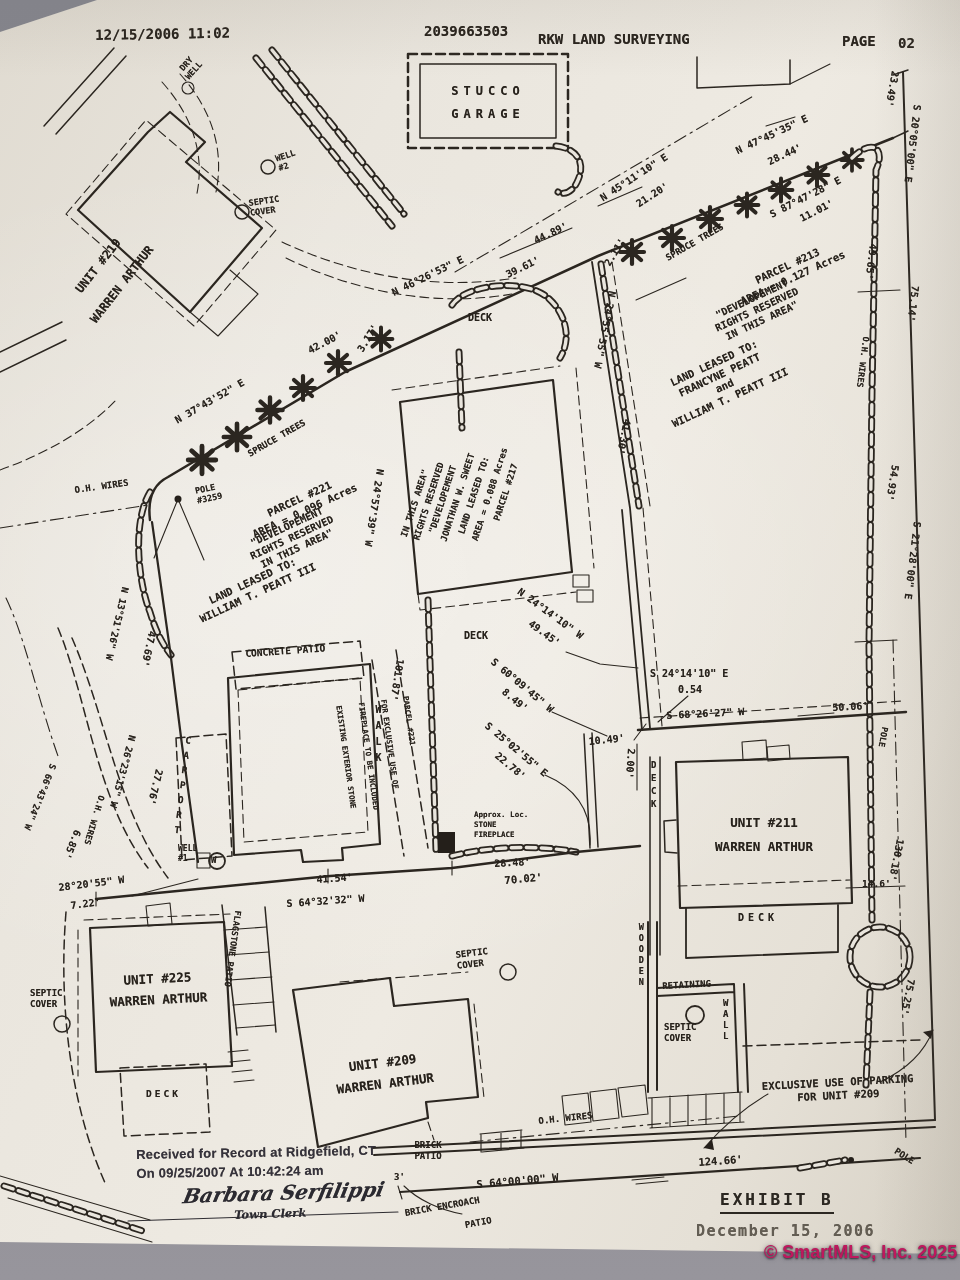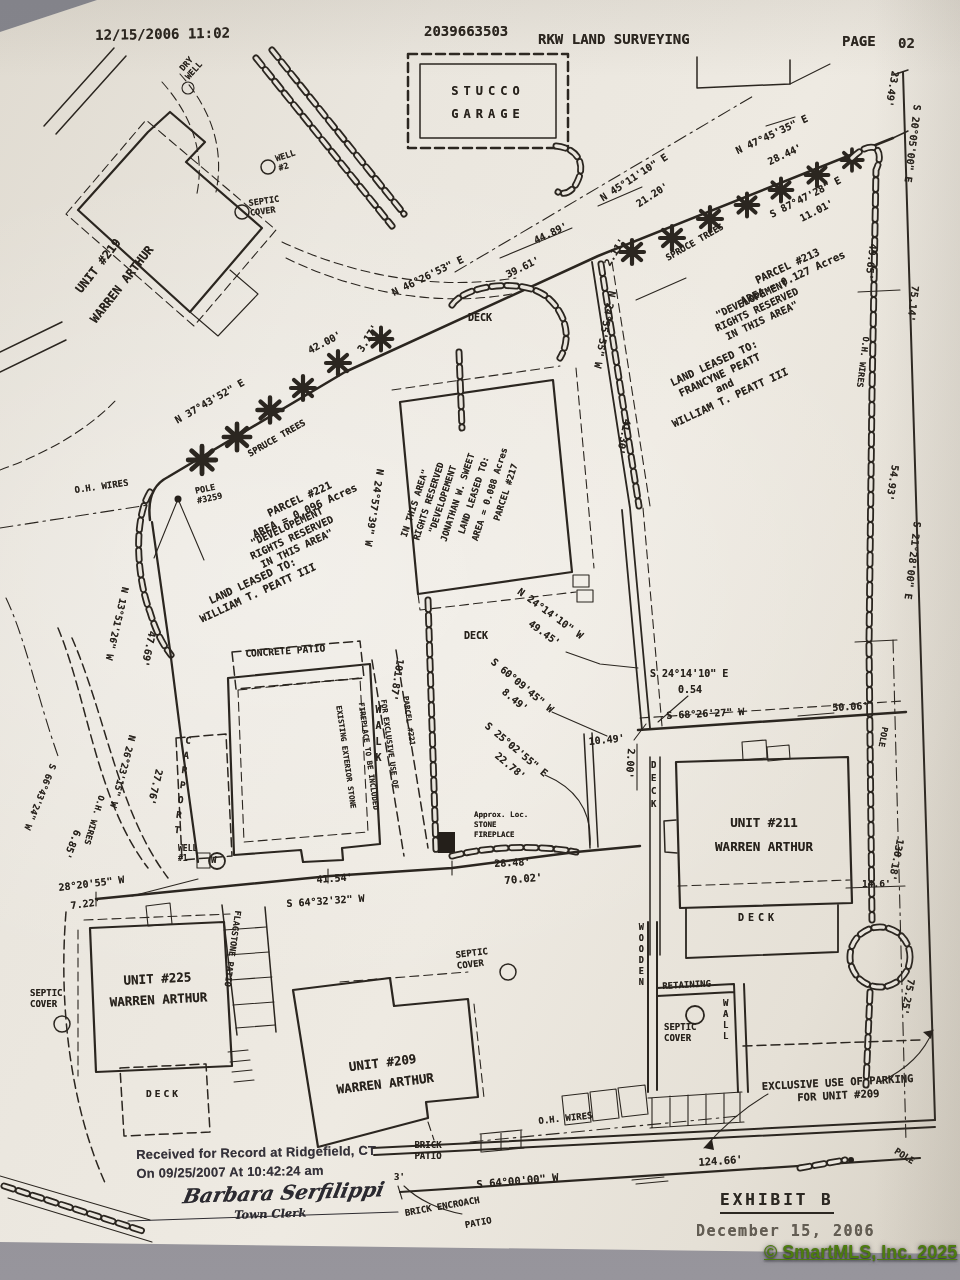--- a/index.html
+++ b/index.html
@@ -29,22 +29,22 @@
   .cb{text-align:center;transform-origin:center;}
   .v{writing-mode:vertical-rl;text-orientation:mixed;transform-origin:top left;}
   .vu{writing-mode:vertical-rl;text-orientation:upright;letter-spacing:3px;transform-origin:top left;}
   .recv{font:bold 13px "Liberation Sans",sans-serif;color:#35323b;letter-spacing:.2px;line-height:1.45;}
   .sig{font:italic bold 20px "DejaVu Serif",serif;color:#2b2a31;}
   .clk{font:italic bold 11.5px "DejaVu Serif",serif;color:#2b2a31;}
   .exh{font:bold 16px "DejaVu Sans Mono",monospace;letter-spacing:3px;color:#2c2822;
        border-bottom:2px solid #2c2822;padding-bottom:3px;}
   .exd{font:bold 15px "DejaVu Sans Mono",monospace;letter-spacing:1.5px;color:#565046;
        height:16px;overflow:hidden;opacity:.9;}
-  .wm{position:absolute;font:bold 18px "Liberation Sans",sans-serif;color:#4d7c0f;
-      text-shadow:0 1px 2px rgba(40,40,48,.9),0 0 5px rgba(40,40,48,.55);z-index:9;text-decoration:underline;}
+  .wm{position:absolute;font:bold 18px "Liberation Sans",sans-serif;color:#be185d;
+      text-shadow:0 1px 2px rgba(40,40,48,.9),0 0 5px rgba(40,40,48,.55);z-index:9;}
 </style>
 </head>
 <body>
 
 <div id="stage">
   <div id="paper"></div>
 
   <svg class="draw" width="960" height="1280" viewBox="0 0 960 1280">
     <defs>
       <g id="tree">

